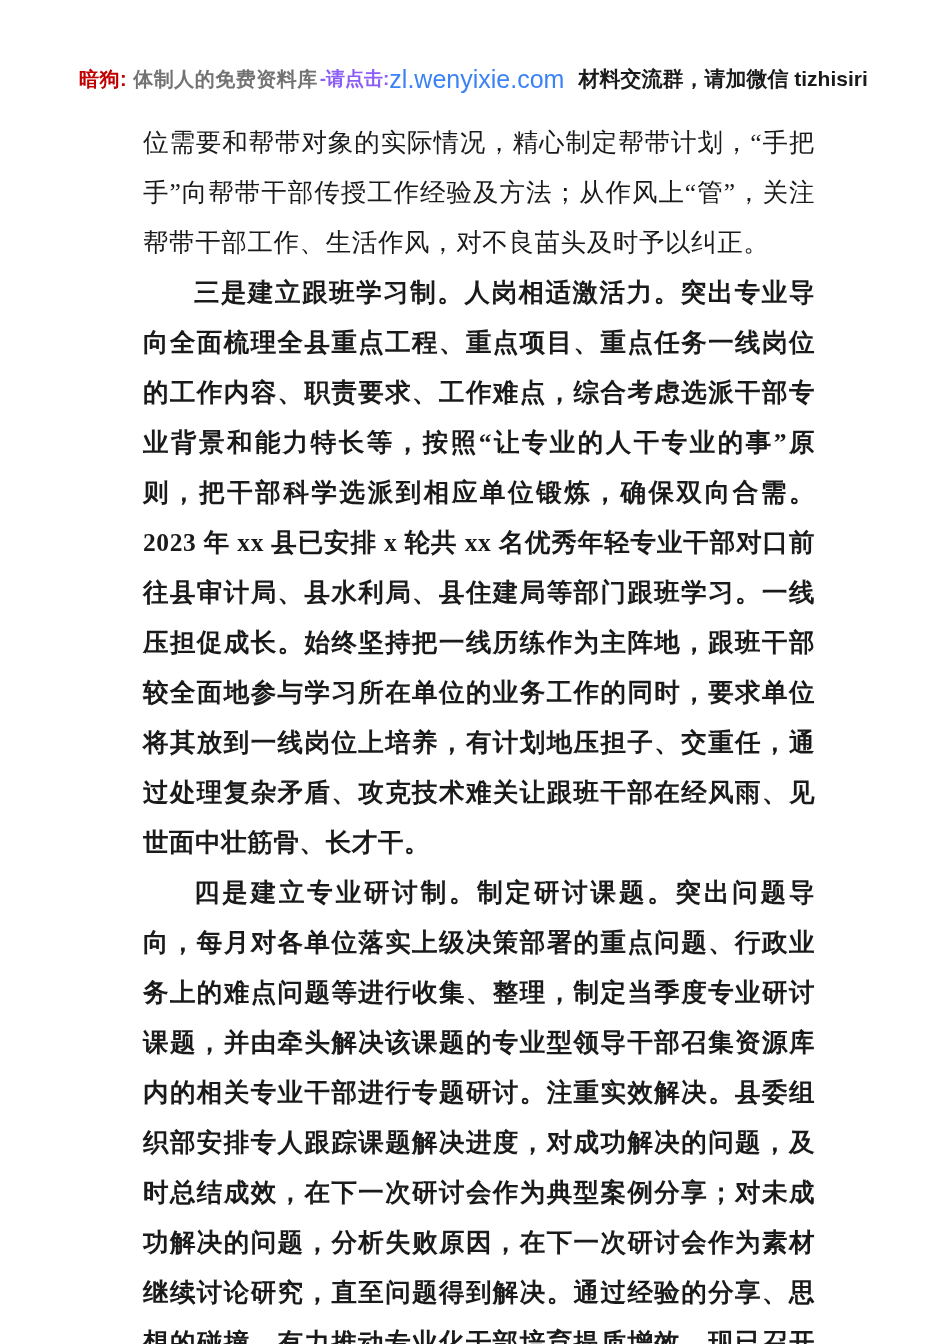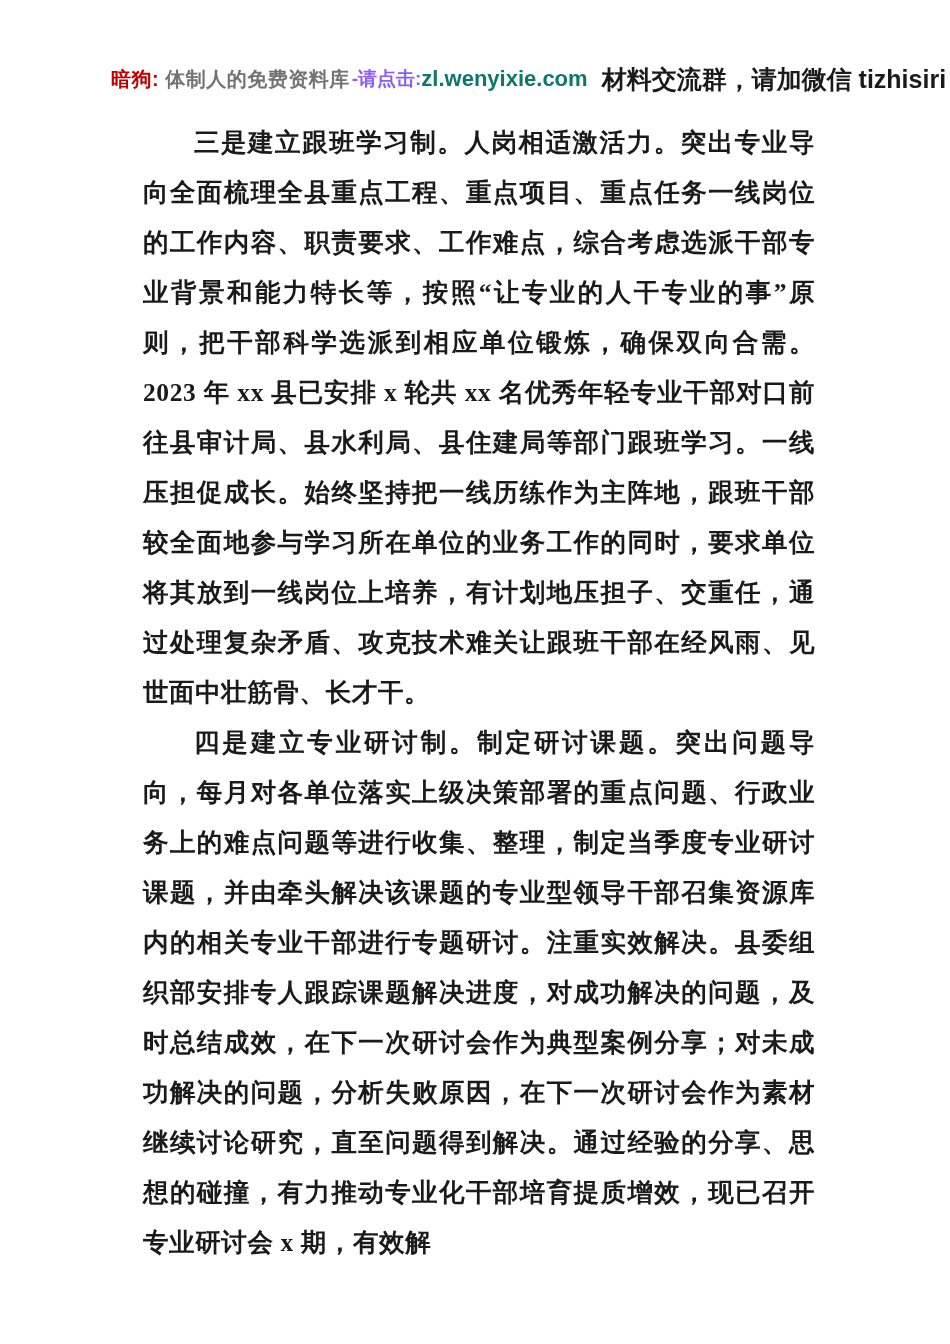--- a/index.html
+++ b/index.html
@@ -25,21 +25,21 @@
   
   .banner {
     position: absolute;
     top: 56px;
     left: 0;
     width: 772px;
     height: 46px;
     display: flex;
     align-items: center;
     white-space: nowrap;
-    padding-left: 111px;
+    padding-left: 79px;
     box-sizing: border-box;
     font-family: "Liberation Sans", sans-serif;
   }
   .banner .bn-dark {
     color: #c00000;
     font-weight: bold;
     font-size: 20px;
     letter-spacing: 0.5px;
   }
   .banner .bn-red {
@@ -49,29 +49,29 @@
     letter-spacing: 0.5px;
     margin-left: 6px;
   }
   .banner .bn-link-pre {
     color: #8b5cf6;
     font-weight: bold;
     font-size: 19px;
     margin-left: 2px;
   }
   .banner .bn-link {
-    color: #0f766e;
-    font-weight: bold;
-    font-size: 22px;
+    color: #3b82f6;
+    font-weight: normal;
+    font-size: 25px;
     text-decoration: none;
   }
   .banner .bn-tail {
     color: #1a1a1a;
     font-weight: bold;
-    font-size: 25px;
+    font-size: 21px;
     margin-left: 14px;
     font-family: "Liberation Sans", sans-serif;
   }
   
   .doc {
     position: absolute;
     top: 118px;
     left: 143px;
     width: 672px;
   }
@@ -99,17 +99,18 @@
 
   <div class="banner">
     <span class="bn-dark">暗狗:</span>
     <span class="bn-red">体制人的免费资料库</span>
     <span class="bn-link-pre">-请点击:</span>
     <span class="bn-link">zl.wenyixie.com</span>
     <span class="bn-tail">材料交流群，请加微信 tizhisiri</span>
   </div>
 
   <div class="doc">
+    <p>位需要和帮带对象的实际情况，精心制定帮带计划，“手把手”向帮带干部传授工作经验及方法；从作风上“管”，关注帮带干部工作、生活作风，对不良苗头及时予以纠正。</p>
     <p class="indent">三是建立跟班学习制。人岗相适激活力。突出专业导向全面梳理全县重点工程、重点项目、重点任务一线岗位的工作内容、职责要求、工作难点，综合考虑选派干部专业背景和能力特长等，按照“让专业的人干专业的事”原则，把干部科学选派到相应单位锻炼，确保双向合需。2023 年 xx 县已安排 x 轮共 xx 名优秀年轻专业干部对口前往县审计局、县水利局、县住建局等部门跟班学习。一线压担促成长。始终坚持把一线历练作为主阵地，跟班干部较全面地参与学习所在单位的业务工作的同时，要求单位将其放到一线岗位上培养，有计划地压担子、交重任，通过处理复杂矛盾、攻克技术难关让跟班干部在经风雨、见世面中壮筋骨、长才干。</p>
     <p class="indent">四是建立专业研讨制。制定研讨课题。突出问题导向，每月对各单位落实上级决策部署的重点问题、行政业务上的难点问题等进行收集、整理，制定当季度专业研讨课题，并由牵头解决该课题的专业型领导干部召集资源库内的相关专业干部进行专题研讨。注重实效解决。县委组织部安排专人跟踪课题解决进度，对成功解决的问题，及时总结成效，在下一次研讨会作为典型案例分享；对未成功解决的问题，分析失败原因，在下一次研讨会作为素材继续讨论研究，直至问题得到解决。通过经验的分享、思想的碰撞，有力推动专业化干部培育提质增效，现已召开专业研讨会 x 期，有效解</p>
   </div>
 
 </div>
 
 </body></html>

